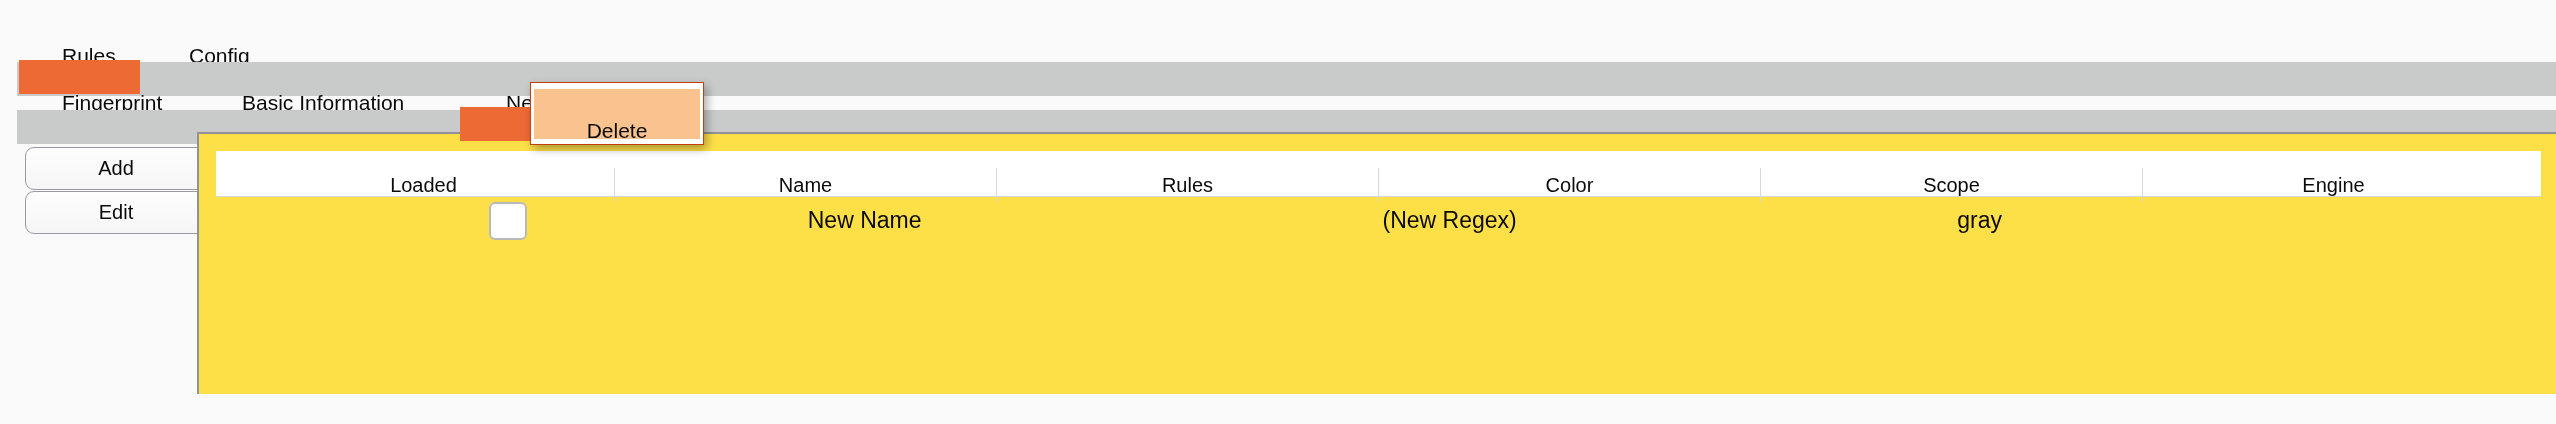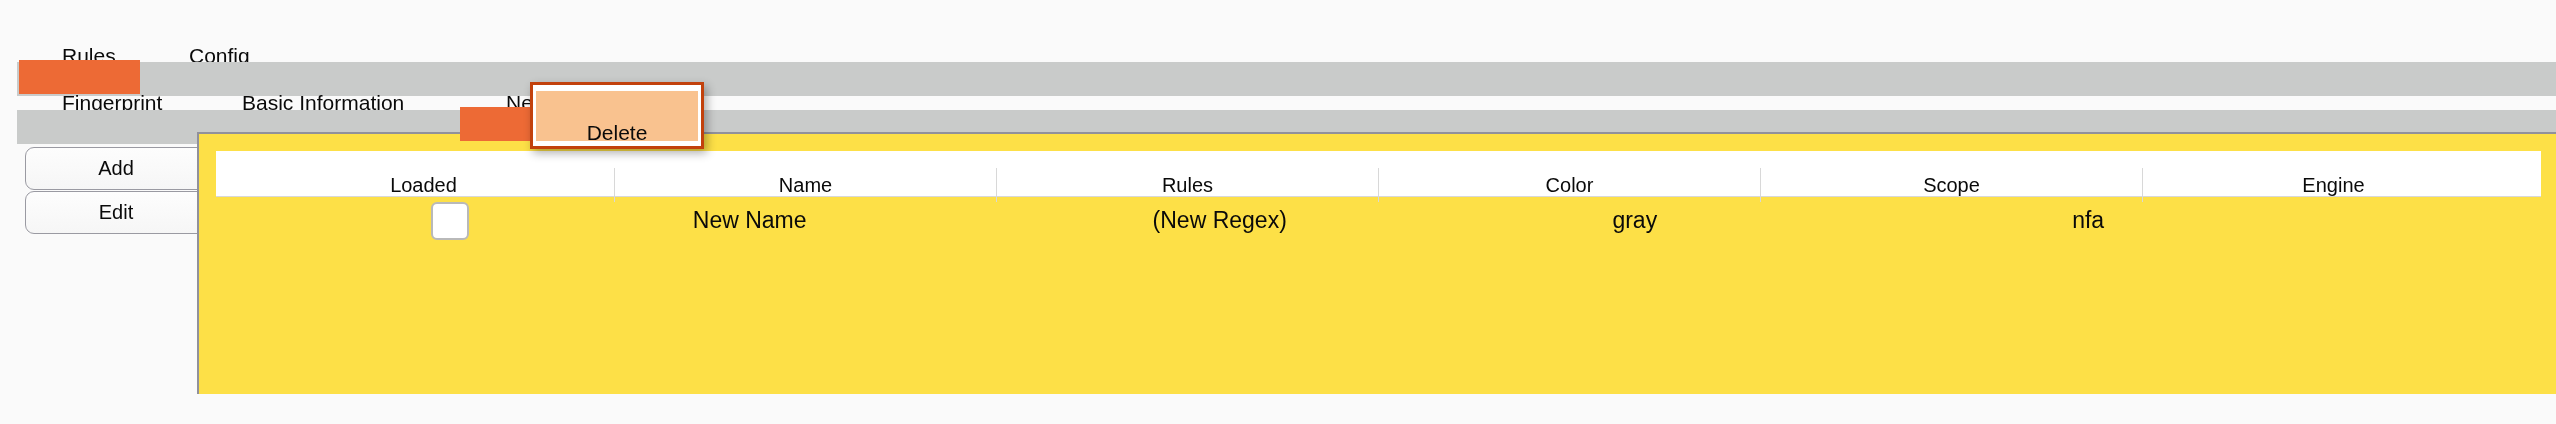--- a/index.html
+++ b/index.html
@@ -52,21 +52,21 @@
   .td { flex: 1 1 0; font-size: 23px; padding-left: 8px; white-space: nowrap; display: flex; align-items: center; }
   .td.center { justify-content: center; padding-left: 0; }
   .checkbox {
     width: 26px; height: 26px; background: #fff;
     border: 2px solid #b9b9b9; border-radius: 6px;
   }
 
   
   .context-menu {
     position: absolute; left: 513px; top: 65px; width: 174px;
-    background: #ffffff; border: 3px solid #c2410c;
+    background: #ffffff; border: 1px solid #c2410c;
     padding: 6px 3px 5px 3px;
     box-shadow: 3px 4px 9px rgba(0,0,0,0.32);
     z-index: 10;
   }
   .menu-item {
     height: 50px; line-height: 50px; text-align: center;
     font-size: 21px; background: var(--highlight, #f9c28f);
     cursor: default;
   }
 </style>
@@ -102,21 +102,20 @@
       <div class="th">Scope</div>
       <div class="th">Engine</div>
     </div>
     <div class="trow">
       <div class="td center">
         <span class="checkbox"></span>
       </div>
       <div class="td">New Name</div>
       <div class="td">(New Regex)</div>
       <div class="td">gray</div>
-      <div class="td">nfa</div>
     </div>
   </div>
 
   <div class="context-menu">
     <div class="menu-item">Delete</div>
   </div>
 
 </div>
 
 </body></html>

